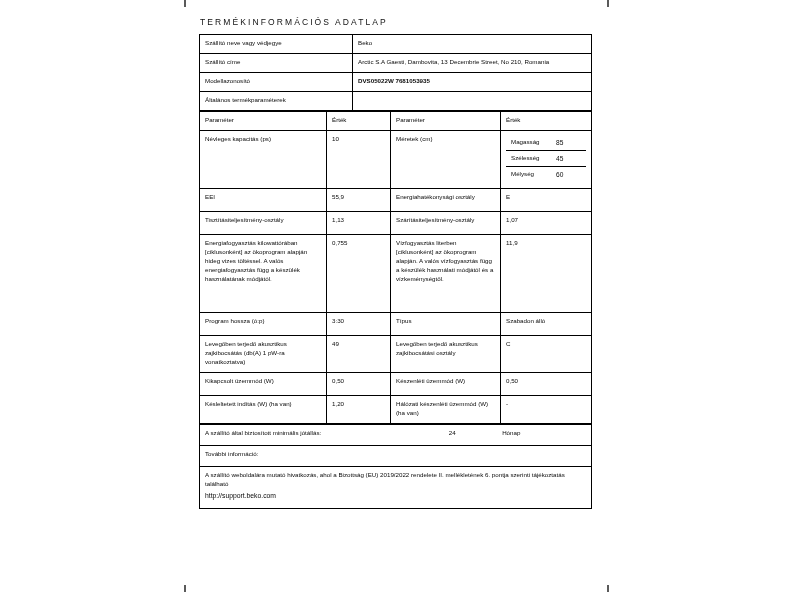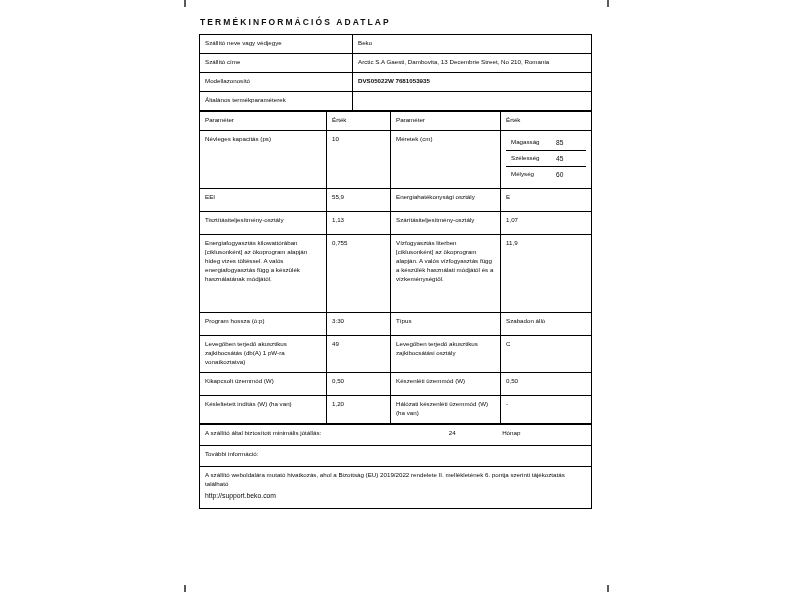--- a/index.html
+++ b/index.html
@@ -31,21 +31,21 @@
   
   #sheet {
     position: absolute;
     left: 199px;
     top: 17px;
     width: 392px;
   }
 
   #doc-title {
     font-size: 8.5px;
-    font-weight: bold;
+    font-weight: normal;
     letter-spacing: 2.1px;
     color: #111;
     margin: 0 0 7px 1px;
     white-space: nowrap;
   }
 
   table.grid {
     border-collapse: collapse;
     width: 392px;
     table-layout: fixed;

